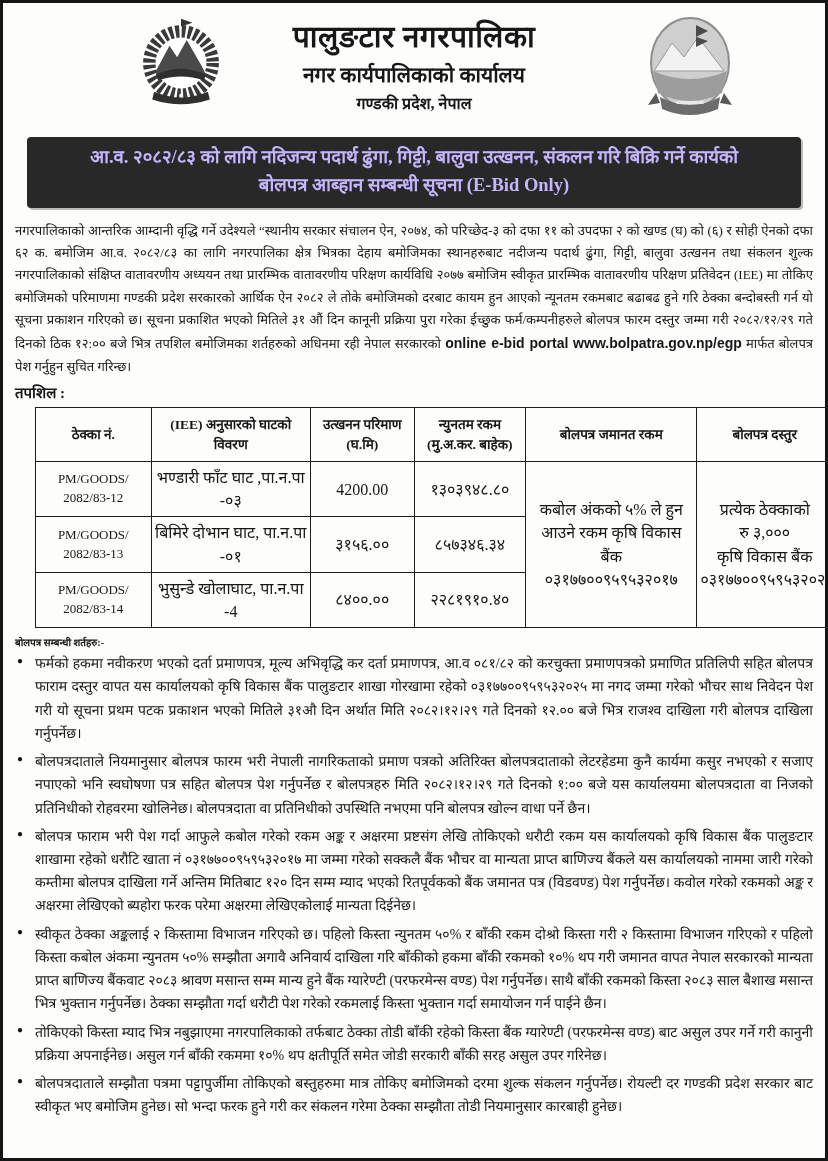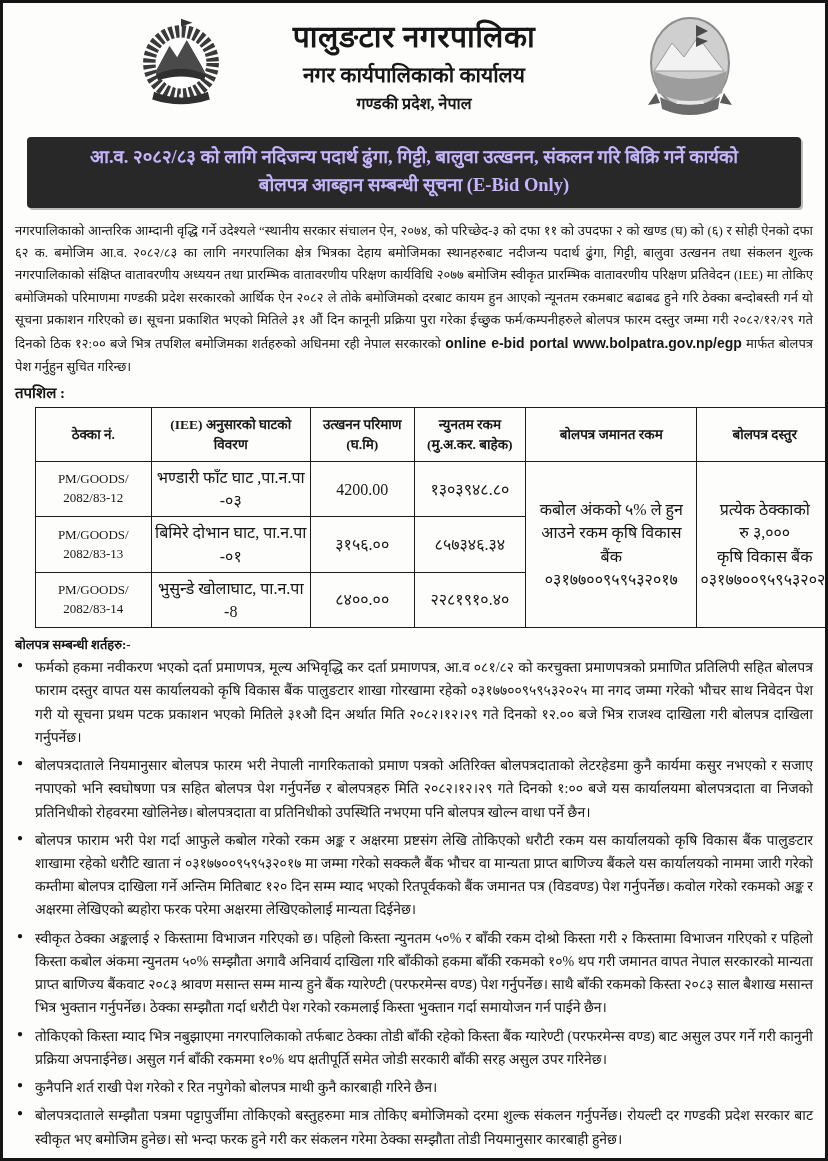--- a/index.html
+++ b/index.html
@@ -35,21 +35,21 @@
   th, td {
     border:1.5px solid #1c1c1c; white-space:pre-line; text-align:center;
     vertical-align:middle; padding:4px 3px; line-height:1.45;
   }
   th { font-size:13.5px; font-weight:bold; height:54px; }
   td { font-size:16px; height:47px; }
   .col-no{width:14.5%;} .col-ghat{width:20%;} .col-qty{width:13%;}
   .col-min{width:14%;} .col-guar{width:21.5%;} .col-fee{width:17%;}
   td.latin { font-family:"Liberation Serif", serif; font-size:13px;text-align:center; }
   
-  .conditions-heading { font-weight:bold; font-size:13px; margin:7px 0 3px 0; }
+  .conditions-heading { font-weight:bold; font-size:10px; margin:7px 0 3px 0; }
   ul.conditions { list-style:none; }
   ul.conditions li {
     position:relative; padding-left:20px; margin-bottom:5px;
     font-size:14px; line-height:1.66; text-align:justify;
   }
   ul.conditions li::before {
     content:"●"; position:absolute; left:2px; top:1px; font-size:10px;
   }
 </style>
 </head>
@@ -132,32 +132,31 @@
       <tr>
         <td class="latin">PM/GOODS/
 2082/83-13</td>
         <td>बिमिरे दोभान घाट, पा.न.पा -०१</td>
         <td>३१५६.००</td>
         <td>८५७३४६.३४</td>
       </tr>
       <tr>
         <td class="latin">PM/GOODS/
 2082/83-14</td>
-        <td>भुसुन्डे खोलाघाट, पा.न.पा -8</td>
+        <td>भुसुन्डे खोलाघाट, पा.न.पा -4</td>
         <td>८४००.००</td>
         <td>२२८१९१०.४०</td>
       </tr>
     </tbody>
   </table>
 
   <div class="conditions-heading">बोलपत्र सम्बन्धी शर्तहरु:-</div>
   <ul class="conditions">
     <li>फर्मको हकमा नवीकरण भएको दर्ता प्रमाणपत्र, मूल्य अभिवृद्धि कर दर्ता प्रमाणपत्र, आ.व ०८१/८२ को करचुक्ता प्रमाणपत्रको प्रमाणित प्रतिलिपी सहित बोलपत्र फाराम दस्तुर वापत यस कार्यालयको कृषि विकास बैंक पालुङटार शाखा गोरखामा रहेको ०३१७७००९५९५३२०२५ मा नगद जम्मा गरेको भौचर साथ निवेदन पेश गरी यो सूचना प्रथम पटक प्रकाशन भएको मितिले ३१औ दिन अर्थात मिति २०८२।१२।२९ गते दिनको १२.०० बजे भित्र राजश्व दाखिला गरी बोलपत्र दाखिला गर्नुपर्नेछ।</li>
     <li>बोलपत्रदाताले नियमानुसार बोलपत्र फारम भरी नेपाली नागरिकताको प्रमाण पत्रको अतिरिक्त बोलपत्रदाताको लेटरहेडमा कुनै कार्यमा कसुर नभएको र सजाए नपाएको भनि स्वघोषणा पत्र सहित बोलपत्र पेश गर्नुपर्नेछ र बोलपत्रहरु मिति २०८२।१२।२९ गते दिनको १:०० बजे यस कार्यालयमा बोलपत्रदाता वा निजको प्रतिनिधीको रोहवरमा खोलिनेछ। बोलपत्रदाता वा प्रतिनिधीको उपस्थिति नभएमा पनि बोलपत्र खोल्न वाधा पर्ने छैन।</li>
     <li>बोलपत्र फाराम भरी पेश गर्दा आफुले कबोल गरेको रकम अङ्क र अक्षरमा प्रष्टसंग लेखि तोकिएको धरौटी रकम यस कार्यालयको कृषि विकास बैंक पालुङटार शाखामा रहेको धरौटि खाता नं ०३१७७००९५९५३२०१७ मा जम्मा गरेको सक्कलै बैंक भौचर वा मान्यता प्राप्त बाणिज्य बैंकले यस कार्यालयको नाममा जारी गरेको कम्तीमा बोलपत्र दाखिला गर्ने अन्तिम मितिबाट १२० दिन सम्म म्याद भएको रितपूर्वकको बैंक जमानत पत्र (विडवण्ड) पेश गर्नुपर्नेछ। कवोल गरेको रकमको अङ्क र अक्षरमा लेखिएको ब्यहोरा फरक परेमा अक्षरमा लेखिएकोलाई मान्यता दिईनेछ।</li>
     <li>स्वीकृत ठेक्का अङ्कलाई २ किस्तामा विभाजन गरिएको छ। पहिलो किस्ता न्युनतम ५०% र बाँकी रकम दोश्रो किस्ता गरी २ किस्तामा विभाजन गरिएको र पहिलो किस्ता कबोल अंकमा न्युनतम ५०% सम्झौता अगावै अनिवार्य दाखिला गरि बाँकीको हकमा बाँकी रकमको १०% थप गरी जमानत वापत नेपाल सरकारको मान्यता प्राप्त बाणिज्य बैंकवाट २०८३ श्रावण मसान्त सम्म मान्य हुने बैंक ग्यारेण्टी (परफरमेन्स वण्ड) पेश गर्नुपर्नेछ। साथै बाँकी रकमको किस्ता २०८३ साल बैशाख मसान्त भित्र भुक्तान गर्नुपर्नेछ। ठेक्का सम्झौता गर्दा धरौटी पेश गरेको रकमलाई किस्ता भुक्तान गर्दा समायोजन गर्न पाईने छैन।</li>
     <li>तोकिएको किस्ता म्याद भित्र नबुझाएमा नगरपालिकाको तर्फबाट ठेक्का तोडी बाँकी रहेको किस्ता बैंक ग्यारेण्टी (परफरमेन्स वण्ड) बाट असुल उपर गर्ने गरी कानुनी प्रक्रिया अपनाईनेछ। असुल गर्न बाँकी रकममा १०% थप क्षतीपूर्ति समेत जोडी सरकारी बाँकी सरह असुल उपर गरिनेछ।</li>
-    <li>कुनैपनि शर्त राखी पेश गरेको र रित नपुगेको बोलपत्र माथी कुनै कारबाही गरिने छैन।</li>
     <li>बोलपत्रदाताले सम्झौता पत्रमा पट्टापुर्जीमा तोकिएको बस्तुहरुमा मात्र तोकिए बमोजिमको दरमा शुल्क संकलन गर्नुपर्नेछ। रोयल्टी दर गण्डकी प्रदेश सरकार बाट स्वीकृत भए बमोजिम हुनेछ। सो भन्दा फरक हुने गरी कर संकलन गरेमा ठेक्का सम्झौता तोडी नियमानुसार कारबाही हुनेछ।</li>
 
   </ul>
 
 </div>
 
 </body></html>

